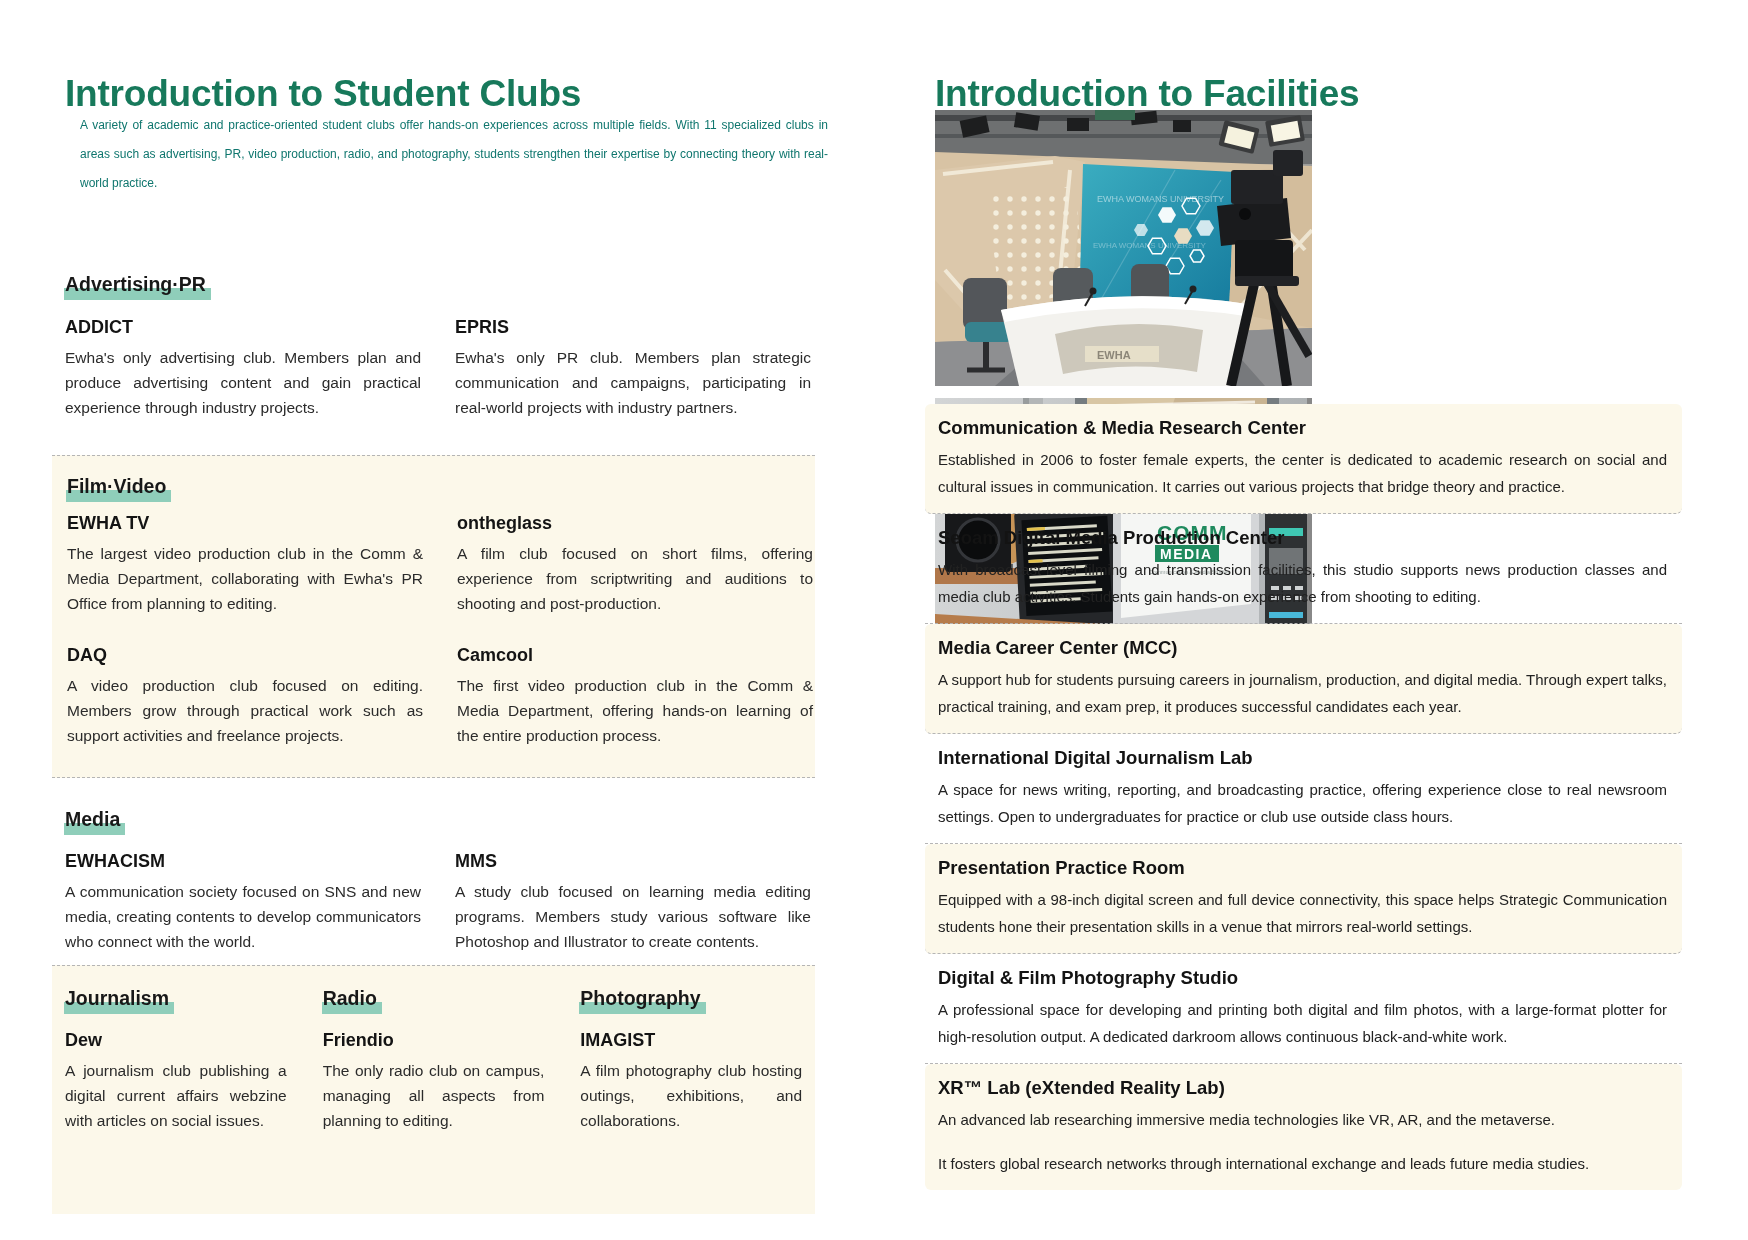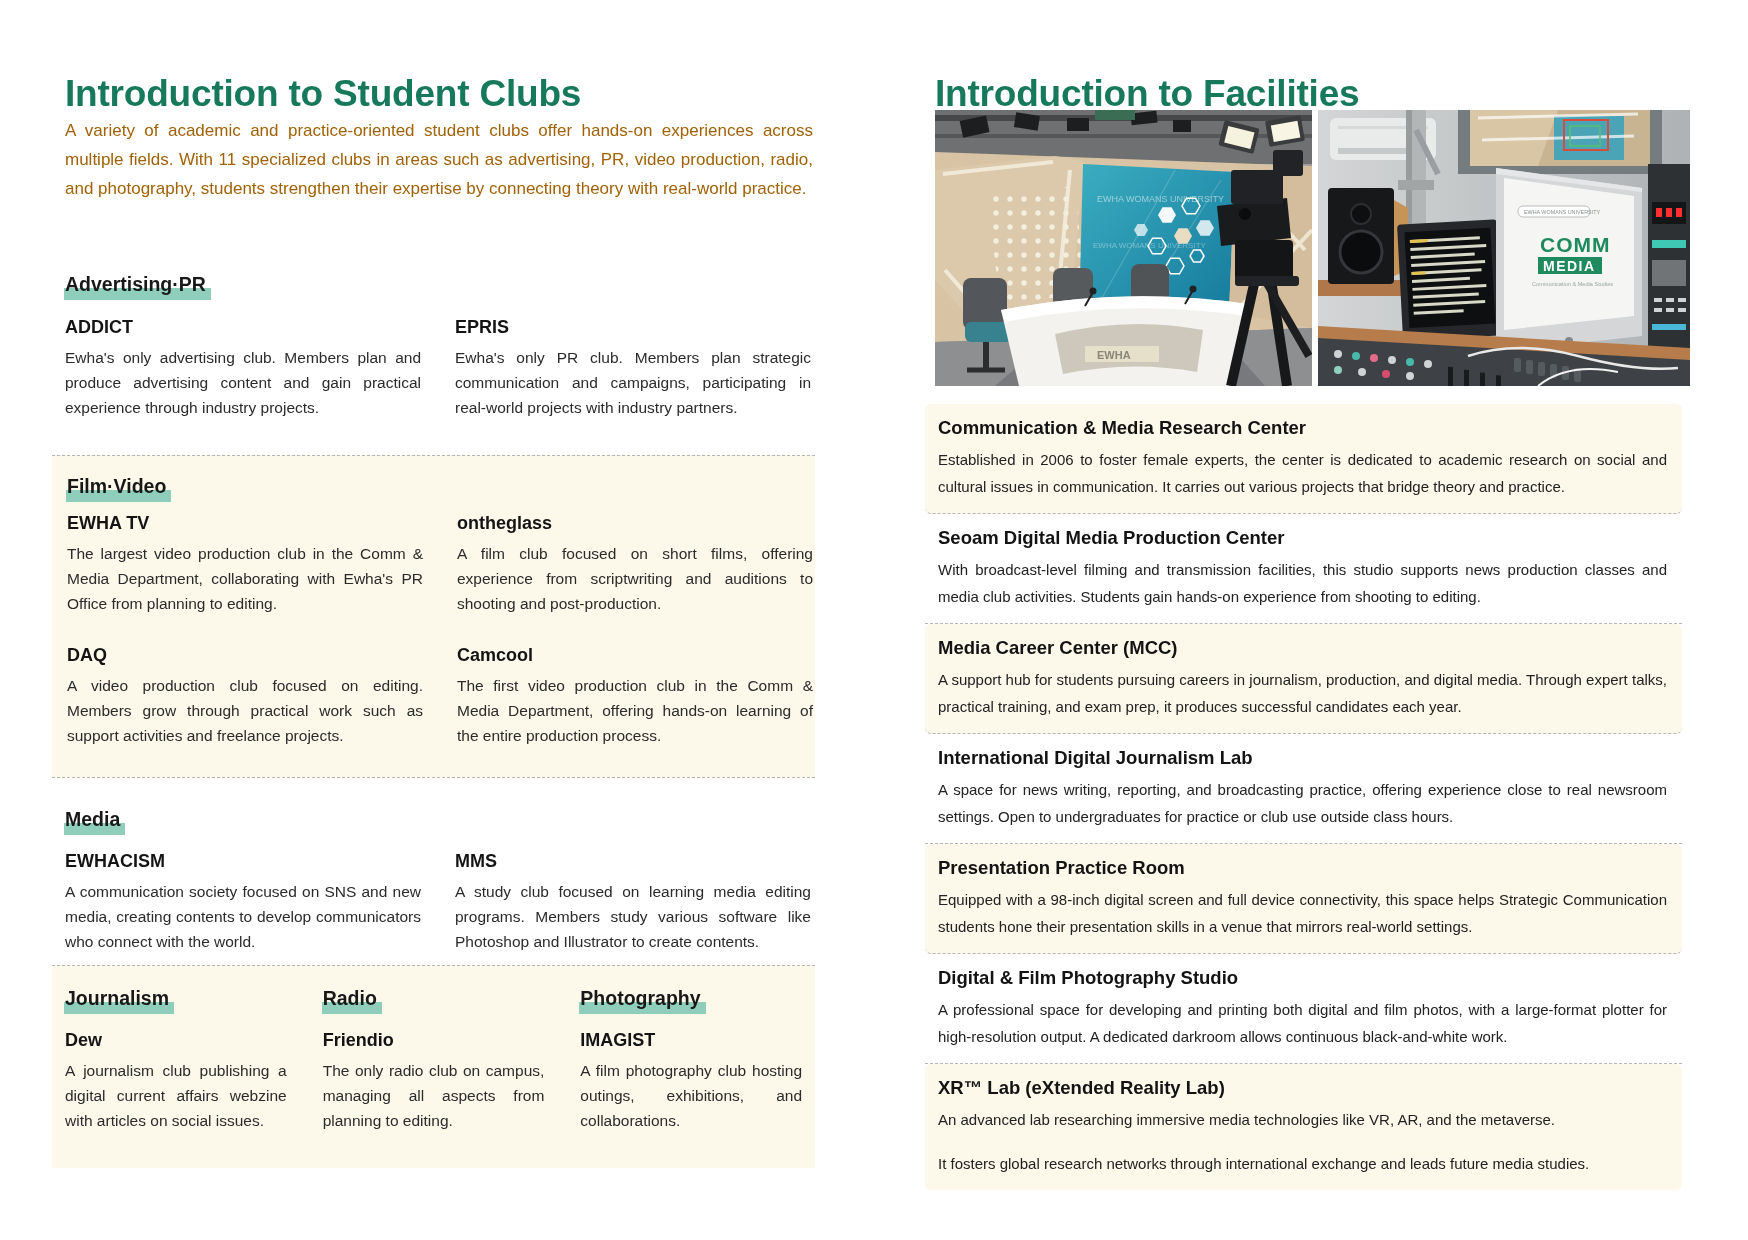--- a/index.html
+++ b/index.html
@@ -4,22 +4,22 @@
 <style>
   html,body{margin:0;padding:0;background:#ffffff;}
   .page{position:relative;width:1748px;height:1240px;background:#ffffff;
         font-family:"Liberation Sans",sans-serif;color:#1d1d1d;overflow:hidden;}
 
   .page-title{position:absolute;top:48px;font-size:37px;font-weight:700;
               color:#17795B;letter-spacing:-0.2px;white-space:nowrap;}
   #title-clubs{left:65px;}
   #title-facilities{left:935px;}
 
-  .intro{position:absolute;left:65px;top:99px;width:748px;font-size:17px;
-         line-height:29px;text-align:justify;color:#a16207;}
+  .intro{position:absolute;left:80px;top:99px;width:748px;font-size:12px;
+         line-height:29px;text-align:justify;color:#0f766e;}
 
   .cat{display:inline-block;font-size:19.5px;font-weight:700;color:#181818;
        background:linear-gradient(to bottom,transparent 58%,#8FCEBA 58%);
        padding:0 5px 3px 1px;margin-left:-1px;line-height:26px;}
 
   .club-name{font-size:18px;font-weight:700;color:#141414;margin:0 0 7px 0;}
   .club-desc{font-size:15.5px;line-height:25px;text-align:justify;color:#2b2b2b;margin:0;}
 
   .two-col{display:flex;gap:34px;}
   .two-col>div{width:356px;}
@@ -29,28 +29,28 @@
 
   #panel-film{position:absolute;left:52px;top:455px;width:763px;height:323px;
               background:#FCF8EA;border-top:1px dashed #B5B5B5;border-bottom:1px dashed #B5B5B5;
               box-sizing:border-box;padding:17px 13px 0 15px;}
   #panel-film .grid{display:grid;grid-template-columns:356px 356px;column-gap:34px;
                     row-gap:29px;margin-top:11px;}
 
   #sec-media{position:absolute;left:65px;top:806px;width:746px;}
   #sec-media .two-col{margin-top:16px;}
 
-  #panel-bottom{position:absolute;left:52px;top:965px;width:763px;height:203px;
+  #panel-bottom{position:absolute;left:52px;top:965px;width:763px;height:249px;
                 background:#FCF8EA;border-top:1px dashed #B5B5B5;
                 box-sizing:border-box;padding:19px 13px 0 13px;}
   .three-col{display:flex;gap:36px;}
   .three-col>div{width:225px;}
   .three-col .club-name{margin-top:16px;}
 
-  .photos{position:absolute;left:935px;top:110px;display:flex;gap:6px;}
+  .photos{position:absolute;left:935px;top:110px;display:flex;gap:12px;flex-direction:column;}
   .photo{height:276px;overflow:hidden;background:#888;}
   .photo svg{display:block;}
 
   #fac-list{position:absolute;left:925px;top:404px;width:757px;}
   .fac{box-sizing:border-box;padding:12px 15px 13px 13px;border-bottom:1px dashed #B5B5B5;}
   .fac.cream{background:#FCF8EA;border-radius:6px;}
   .fac:last-child{border-bottom:none;}
   .fac h3{margin:0 0 6px 0;font-size:18.5px;font-weight:700;color:#131313;line-height:24px;}
   .fac p{margin:0;font-size:15px;line-height:27px;text-align:justify;color:#222222;}
   .fac p + p{margin-top:17px;}

